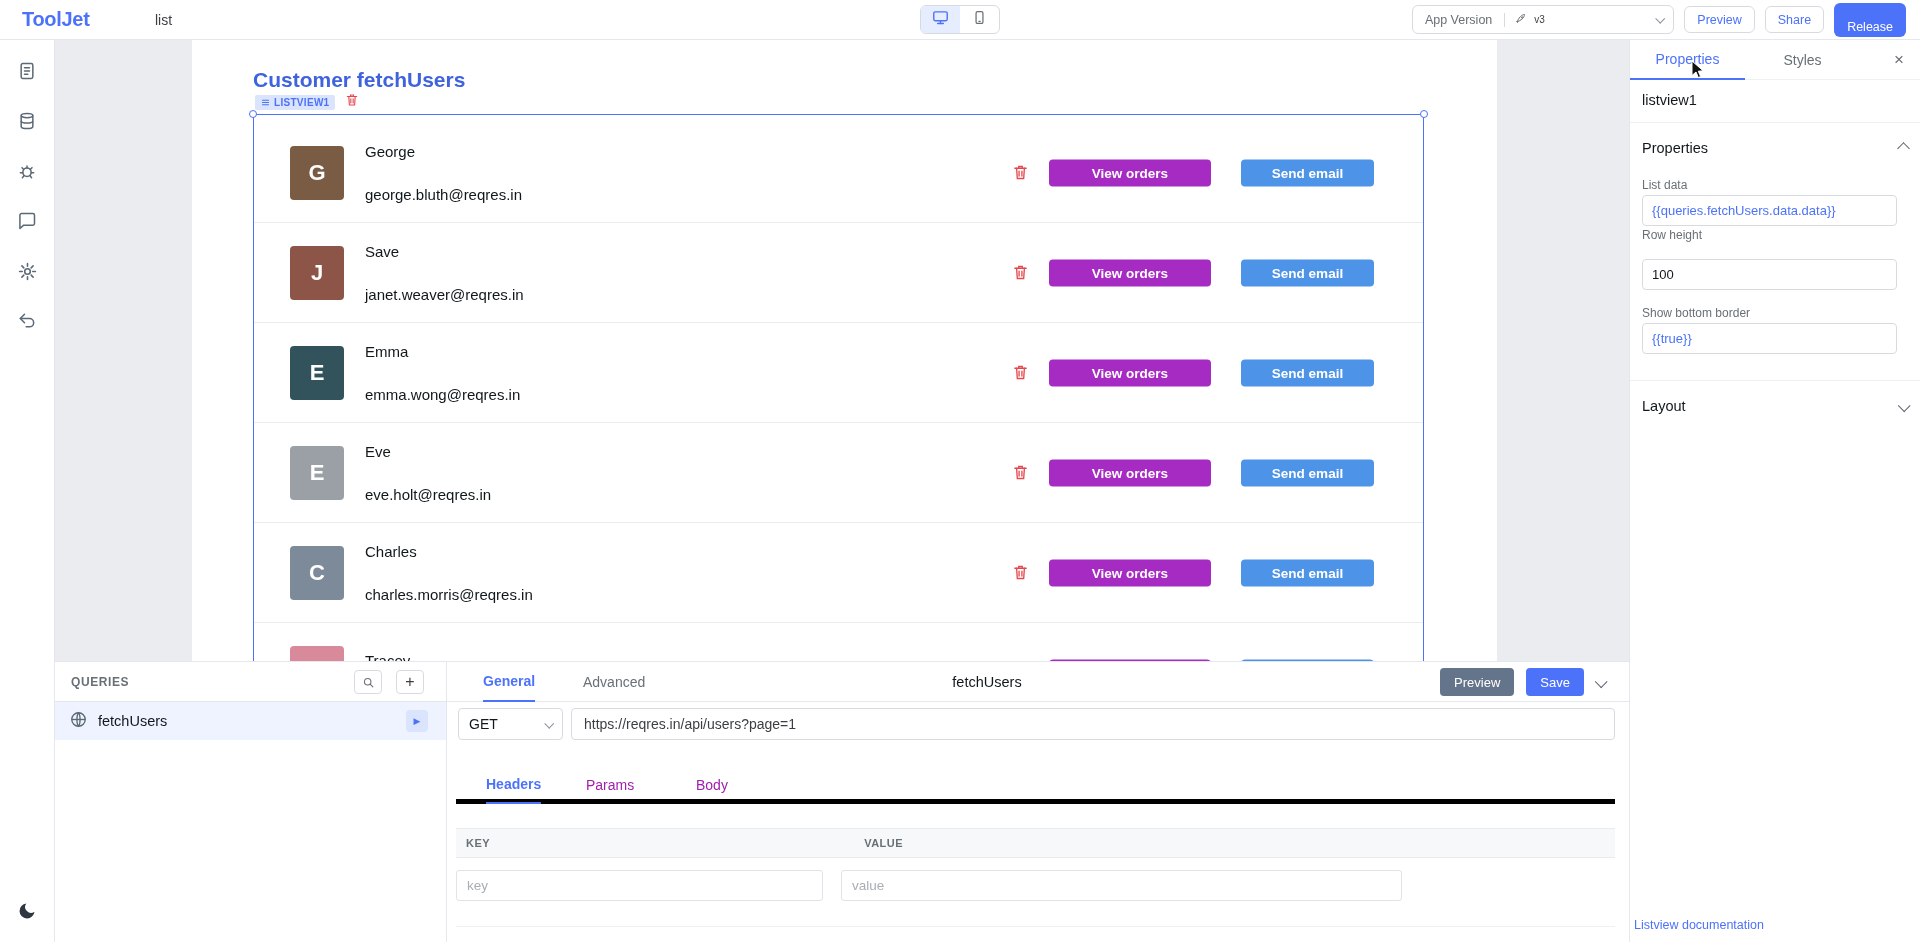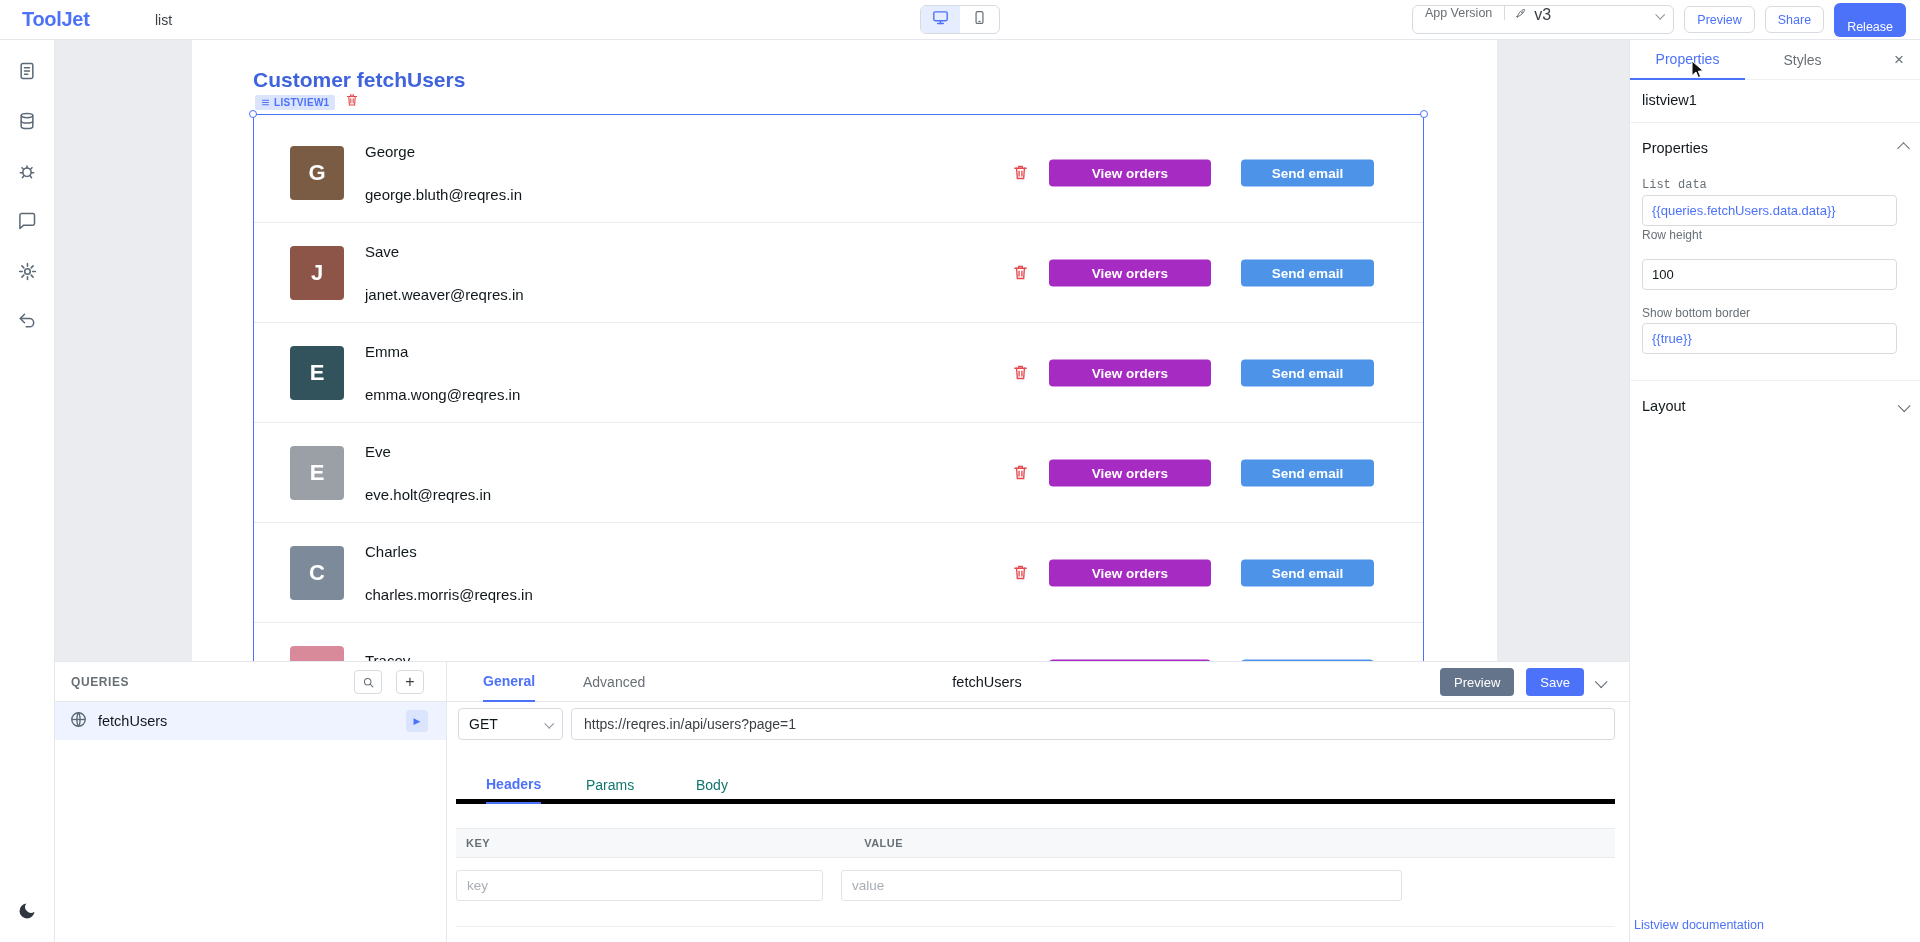--- a/index.html
+++ b/index.html
@@ -12,23 +12,23 @@
   
   .header { position:absolute; left:0; top:0; width:1920px; height:40px; background:#fff;
             border-bottom:1px solid #e4e7ec; z-index:10; display:flex; align-items:center; }
   .logo { position:absolute; left:22px; font-size:20px; font-weight:bold; color:#4d72fa; letter-spacing:-0.3px; }
   .app-name { position:absolute; left:155px; font-size:14px; color:#3b3f44; }
   .device-toggle { position:absolute; left:50%; transform:translateX(-50%); display:flex; align-items:center;
                    border:1px solid #d7dbdf; border-radius:6px; height:29px; overflow:hidden; }
   .device-seg { width:39px; height:27px; display:flex; align-items:center; justify-content:center; }
   .device-seg.active { background:#e6edff; }
   .header-right { position:absolute; right:14px; display:flex; align-items:center; gap:10px; }
-  .version-group { display:flex; align-items:flex-start; height:29px; border:1px solid #d7dbdf; border-radius:6px; overflow:hidden; }
+  .version-group { display:flex; align-items:center; height:29px; border:1px solid #d7dbdf; border-radius:6px; overflow:hidden; }
   .version-label { display:flex; align-items:center; padding:0 12px; font-size:12.5px; color:#687076; border-right:1px solid #d7dbdf; }
-  .version-value { display:flex; align-items:center; gap:7px; padding:0 10px; width:168px; font-size:16px; color:#3b3f44; }
+  .version-value { display:flex; align-items:center; gap:7px; padding:0 10px; width:168px; font-size:10px; color:#3b3f44; }
   .version-value .chev { margin-left:auto; }
   .btn-outline { height:27px; padding:0 12px; border:1px solid #d7dbdf; border-radius:6px;
                  color:#4d72fa; font-size:12.5px; background:#fff; }
   .btn-release { height:27px; padding:17px 13px; border-radius:6px; background:#4d72fa; color:#fff; font-size:12.5px; }
 
   
   .sidebar { position:absolute; left:0; top:40px; width:55px; height:902px; background:#fff;
              border-right:1px solid #e4e7ec; z-index:9; display:flex; flex-direction:column; align-items:center;
              padding-top:20px; gap:28px; }
   .side-icon { width:22px; height:22px; display:flex; align-items:center; justify-content:center; }
@@ -89,21 +89,21 @@
                  justify-content:center; font-size:14.5px; color:#11181c; }
   .qp-actions { position:absolute; right:24px; top:6px; display:flex; align-items:center; gap:12px; }
   .btn-preview-dark { height:28px; padding:0 14px; border-radius:4px; background:#64748b; color:#fff; font-size:13px; }
   .btn-save { height:28px; padding:0 14px; border-radius:4px; background:#4d72fa; color:#fff; font-size:13px; }
   .method-row { position:absolute; left:11px; top:46px; right:14px; height:33px; display:flex; gap:8px; }
   .method-select { width:105px; height:32px; border:1px solid #d7dbdf; border-radius:4px; display:flex;
                    align-items:center; padding:0 10px; font-size:14px; color:#11181c; gap:8px; }
   .method-select .chev { margin-left:auto; }
   .url-input { flex:1; height:32px; border:1px solid #d7dbdf; border-radius:4px; padding:0 12px; font-size:14px; color:#3b3f44; }
   .req-tabs { position:absolute; left:9px; top:104px; right:14px; height:38px; border-bottom:5px solid #000000; }
-  .req-tab { position:absolute; top:0; height:38px; display:flex; align-items:center; font-size:14px; color:#0f766e; }
+  .req-tab { position:absolute; top:0; height:38px; display:flex; align-items:center; font-size:14px; color:#a21caf; }
   .req-tab.headers { left:30px; }
   .req-tab.params { left:130px; }
   .req-tab.body { left:240px; }
   .req-tab.active { color:#4d72fa; border-bottom:2px solid #4d72fa; font-weight:bold; }
   .kv-header { position:absolute; left:9px; top:166px; right:14px; height:30px; background:#f7f8fa;
                border-top:1px solid #e9ecef; border-bottom:1px solid #e9ecef; display:flex; align-items:center; }
   .kv-col { font-size:11px; font-weight:bold; color:#687076; letter-spacing:0.5px; }
   .kv-col.key { margin-left:10px; }
   .kv-col.value { margin-left:374px; }
   .kv-inputs { position:absolute; left:9px; top:208px; right:14px; display:flex; gap:18px; }
@@ -123,21 +123,21 @@
   .insp-tab.styles { left:115px; }
   .insp-close { position:absolute; right:10px; top:9px; width:22px; height:22px; display:flex; align-items:center;
                 justify-content:center; color:#687076; font-size:17px; }
   .insp-widget-name { position:absolute; left:12px; top:52px; font-size:14.5px; color:#11181c; }
   .insp-div1 { position:absolute; left:0; right:0; top:82px; height:1px; background:#eef0f2; }
   .insp-section { position:absolute; left:12px; right:12px; display:flex; align-items:center; justify-content:space-between; }
   .sec-props { top:100px; }
   .sec-layout { top:358px; }
   .insp-section-title { font-size:14.5px; color:#11181c; }
   .insp-label { position:absolute; left:12px; font-size:12px; color:#687076; }
-  .lbl-listdata { top:138px;font-family:Liberation Mono, monospace; }
+  .lbl-listdata { top:138px; }
   .lbl-rowheight { top:188px;text-align:right; }
   .lbl-border { top:266px; }
   .insp-input { position:absolute; left:12px; width:255px; height:31px; border:1px solid #d7dbdf;
                 border-radius:4px; padding:0 9px; font-size:13px; background:#fff; }
   .code-input { color:#4d72fa; }
   .inp-listdata { top:155px; }
   .inp-rowheight { top:219px; color:#11181c; }
   .inp-border { top:283px; }
   .insp-div2 { position:absolute; left:0; right:0; top:340px; height:1px; background:#eef0f2; }
   .doc-link { position:absolute; left:4px; bottom:10px; font-size:12.5px; color:#4d72fa; }

